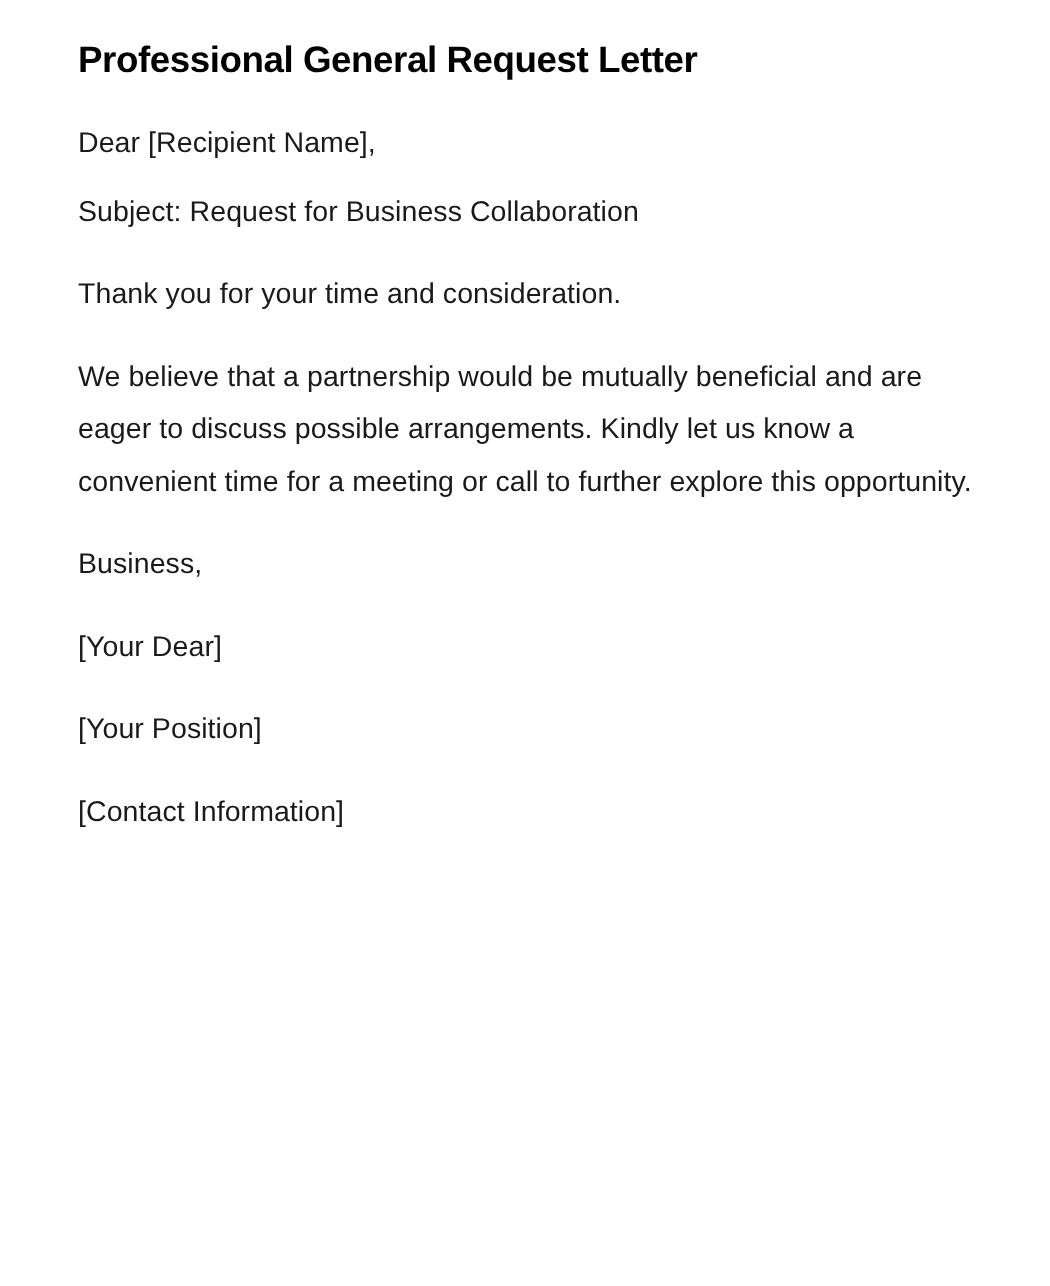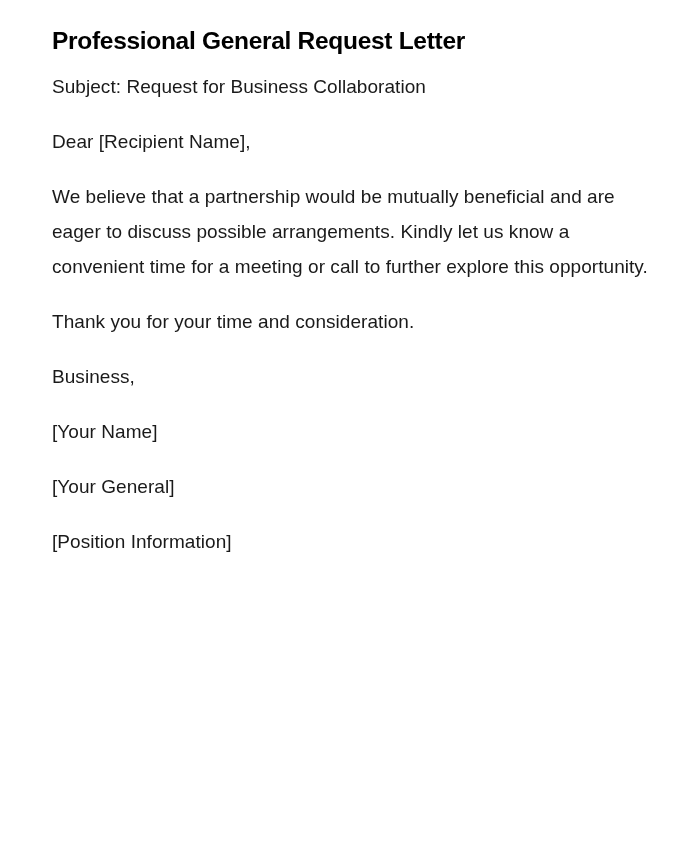--- a/index.html
+++ b/index.html
@@ -41,30 +41,30 @@
     .body-para {
       width: 605px;
     }
   </style>
 </head>
 <body>
 
 <div class="page">
   <h1 class="title">Professional General Request Letter</h1>
 
+  <p class="para gap">Dear [Recipient Name],</p>
+
   <p class="para subject">Subject: Request for Business Collaboration</p>
 
-  <p class="para gap">Dear [Recipient Name],</p>
 
+  <p class="para gap body-para">Thank you for your time and consideration.</p>
 
   <p class="para gap body-para">We believe that a partnership would be mutually beneficial and are eager to discuss possible arrangements. Kindly let us know a convenient time for a meeting or call to further explore this opportunity.</p>
 
-  <p class="para gap body-para">Thank you for your time and consideration.</p>
-
   <p class="para gap">Business,</p>
 
-  <p class="para gap">[Your Name]</p>
+  <p class="para gap">[Your Dear]</p>
 
-  <p class="para gap">[Your General]</p>
+  <p class="para gap">[Your Position]</p>
 
 
-  <p class="para gap">[Position Information]</p>
+  <p class="para gap">[Contact Information]</p>
 </div>
 
 </body></html>

